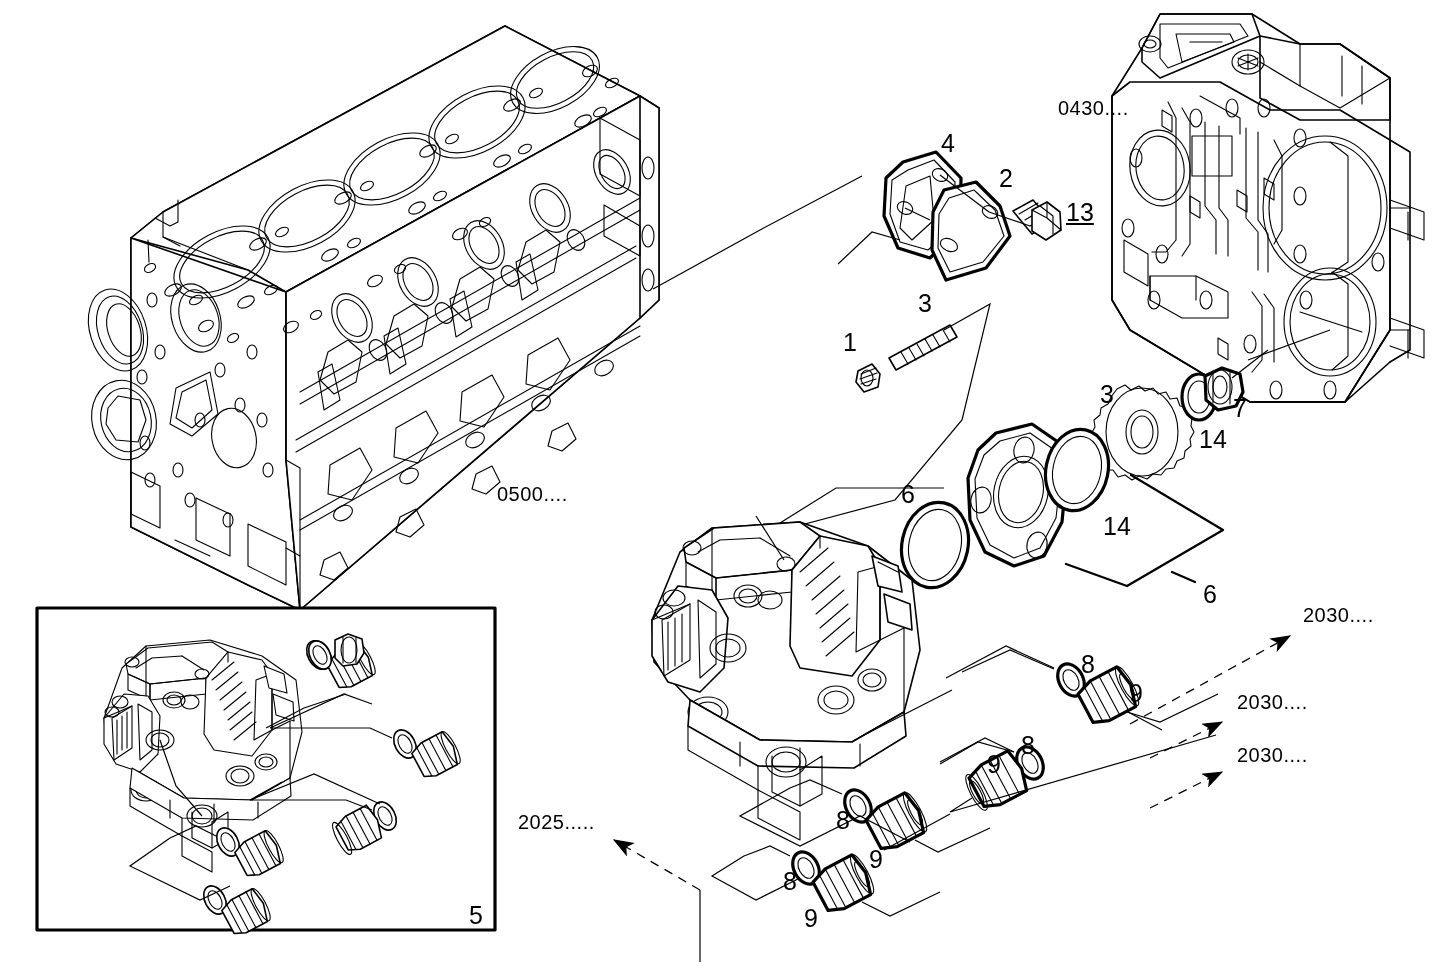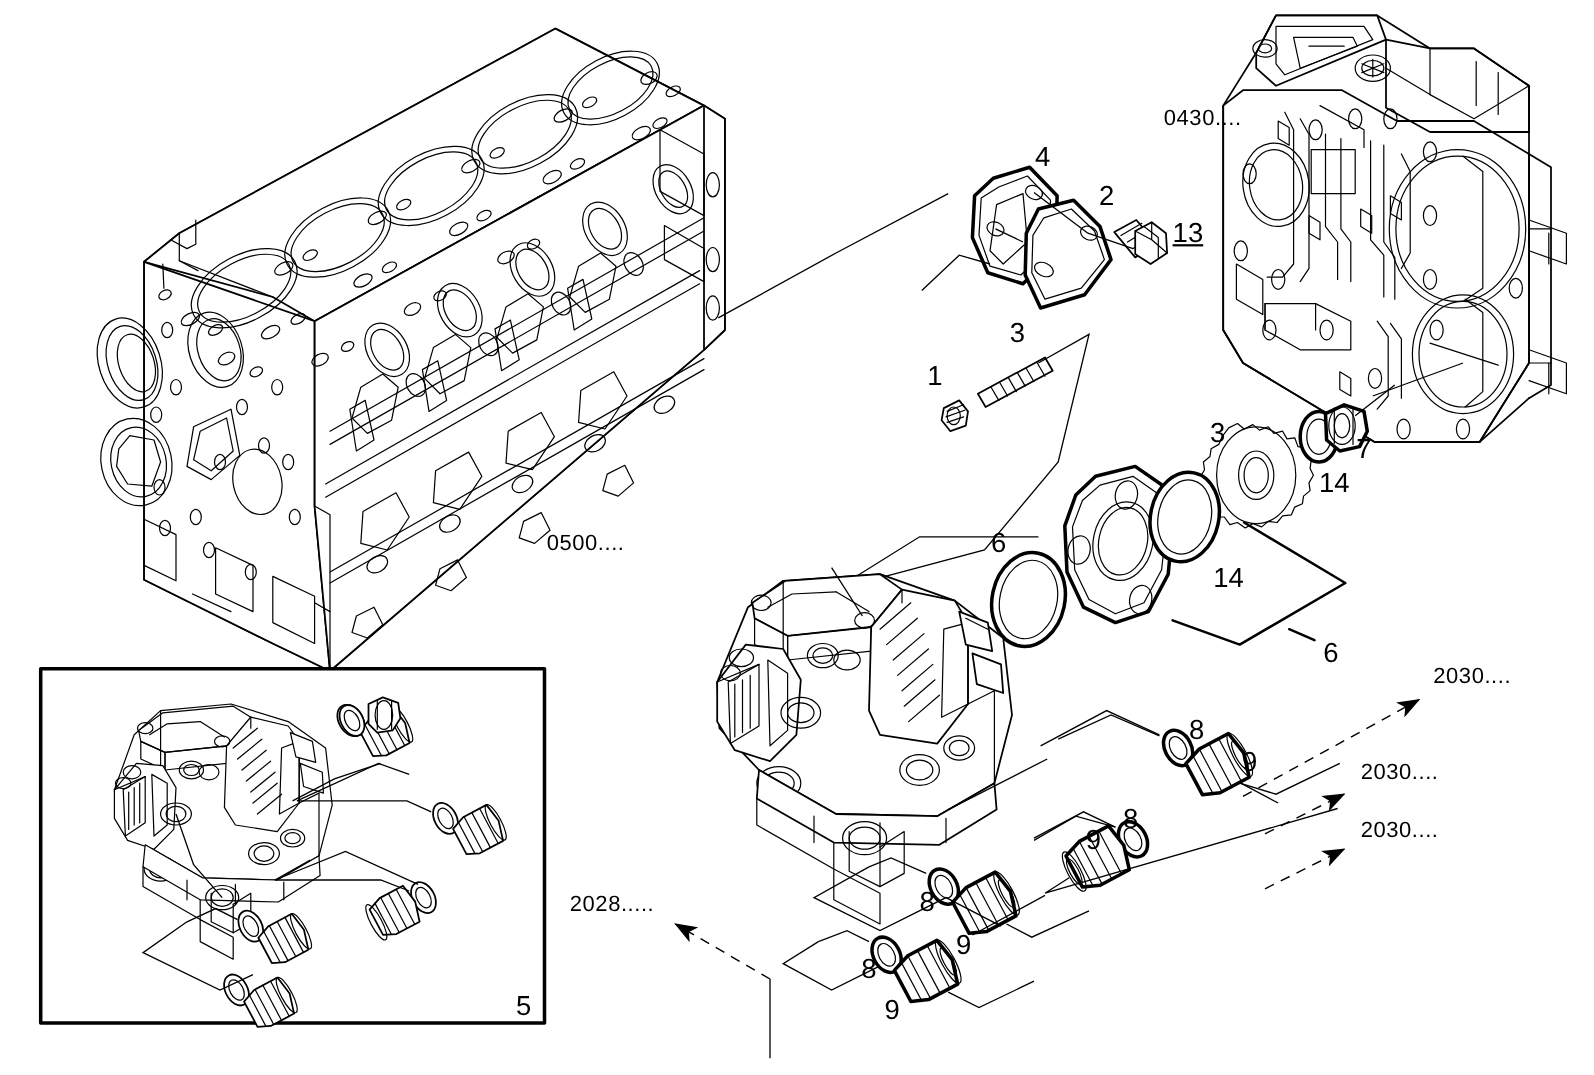--- a/index.html
+++ b/index.html
@@ -675,21 +675,21 @@
         <ellipse class="ln-t" cx="320" cy="655" rx="6" ry="10" transform="rotate(-28 320 655)" fill="#fff"></ellipse>
         <path class="fillw" d="M335,640 L348,634 L362,639 L364,653 L357,664 L343,666 L335,658 Z"></path>
         <ellipse class="ln-t" cx="349" cy="650" rx="8" ry="13" fill="#fff"></ellipse>
         <path class="ln-t" d="M343,637 L343,663 M356,637 L356,663"></path>
       </g>
     </g>
   </svg>
 
   <div class="lbl group-ref" style="left:497px;top:484px;">0500....</div>
   <div class="lbl group-ref" style="left:1058px;top:98px;">0430....</div>
-  <div class="lbl group-ref" style="left:518px;top:812px;">2028.....</div>
+  <div class="lbl group-ref" style="left:518px;top:812px;">2025.....</div>
   <div class="lbl group-ref" style="left:1303px;top:605px;">2030....</div>
   <div class="lbl group-ref" style="left:1237px;top:692px;">2030....</div>
   <div class="lbl group-ref" style="left:1237px;top:745px;">2030....</div>
 
   <div class="lbl callout" style="left:843px;top:330px;">1</div>
   <div class="lbl callout" style="left:999px;top:166px;">2</div>
   <div class="lbl callout" style="left:918px;top:291px;">3</div>
   <div class="lbl callout" style="left:941px;top:131px;">4</div>
   <div class="lbl inset-ref" style="left:469px;top:903px;">5</div>
   <div class="lbl callout" style="left:901px;top:482px;">6</div>

